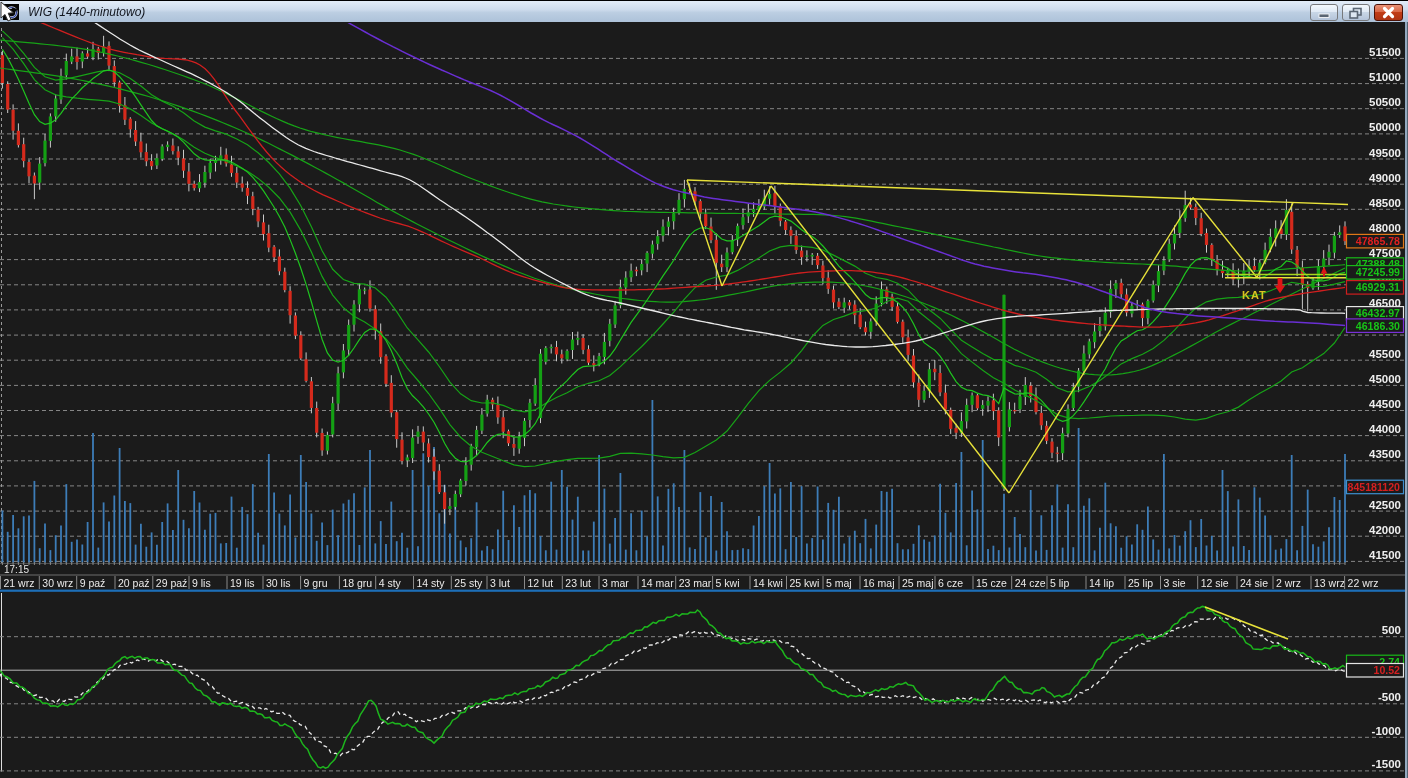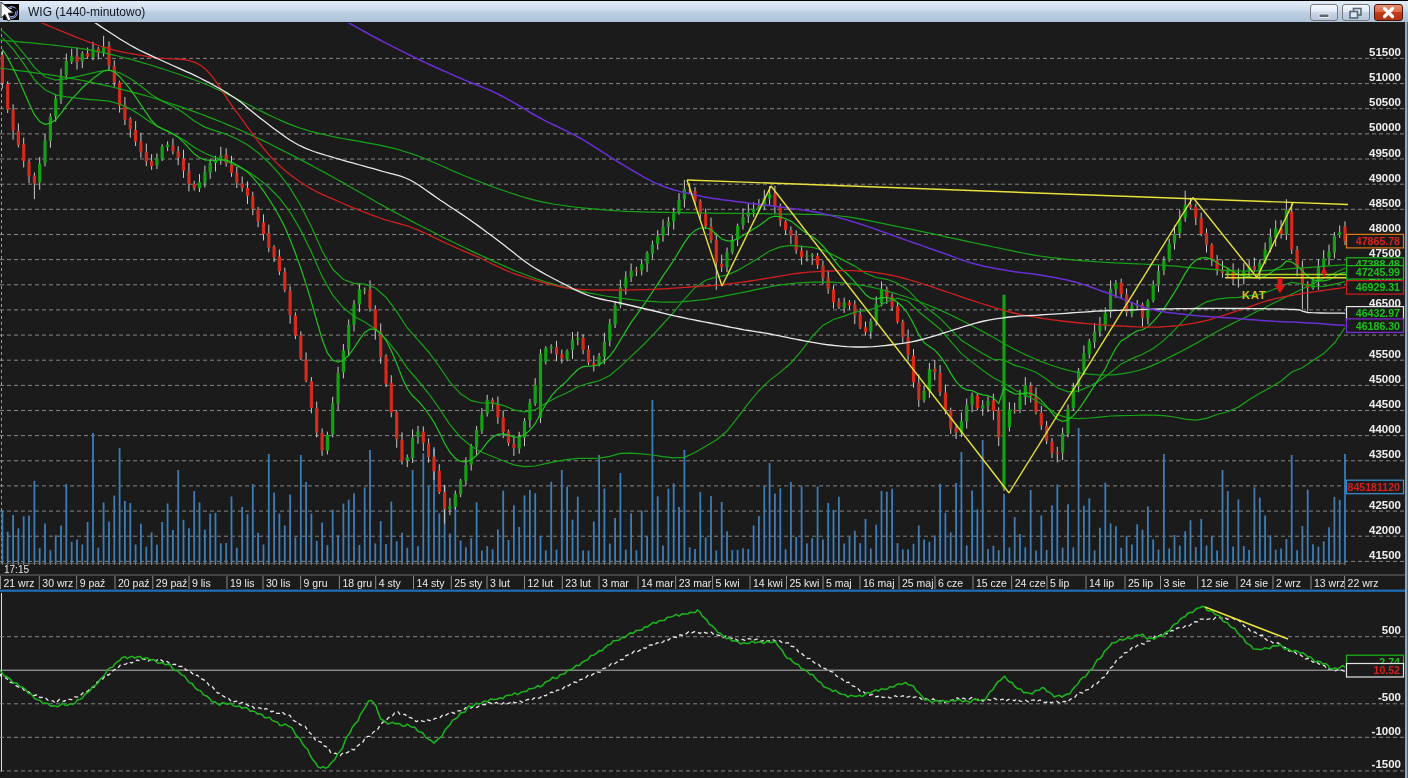--- a/index.html
+++ b/index.html
@@ -3,21 +3,21 @@
 * { margin:0; padding:0; box-sizing:border-box; }
 html,body { width:1408px; height:778px; overflow:hidden; background:#1b1b1b;
   font-family:"Liberation Sans", sans-serif; }
 #win { position:relative; width:1408px; height:778px; }
 #chart { position:absolute; left:0; top:0; }
 #chart svg { display:block; }
 #titlebar { position:absolute; left:0; top:0; width:1408px; height:22px;
   background:linear-gradient(#e3edf8 0%, #cfdded 40%, #bccee2 55%, #adc2d9 100%);
   border-top:1px solid #000; z-index:5; }
 #ticon { position:absolute; left:3px; top:3px; width:16px; height:16px; background:#050505; }
-#ttext { position:absolute; left:28px; top:4px; font-size:12px; color:#11151d; }
+#ttext { position:absolute; left:28px; top:4px; font-size:12px; color:#11151d;font-style:italic; }
 .tbtn { position:absolute; top:3px; width:28px; height:17px; border:1px solid #77797c; border-radius:3px;
   background:linear-gradient(#f4f9fd 0%, #e0eaf5 45%, #c8d6e6 50%, #b4c4d9 100%); }
 #bmin { left:1310px; }
 #bmax { left:1342px; }
 #bcls { left:1374px; width:29px; border:1px solid #4b1207;
   background:linear-gradient(#e99277 0%, #d96847 45%, #c13c16 50%, #ad3414 100%); }
 #cursor { position:absolute; left:0px; top:1px; z-index:9; }
 </style></head>
 <body>
 <div id="win">

